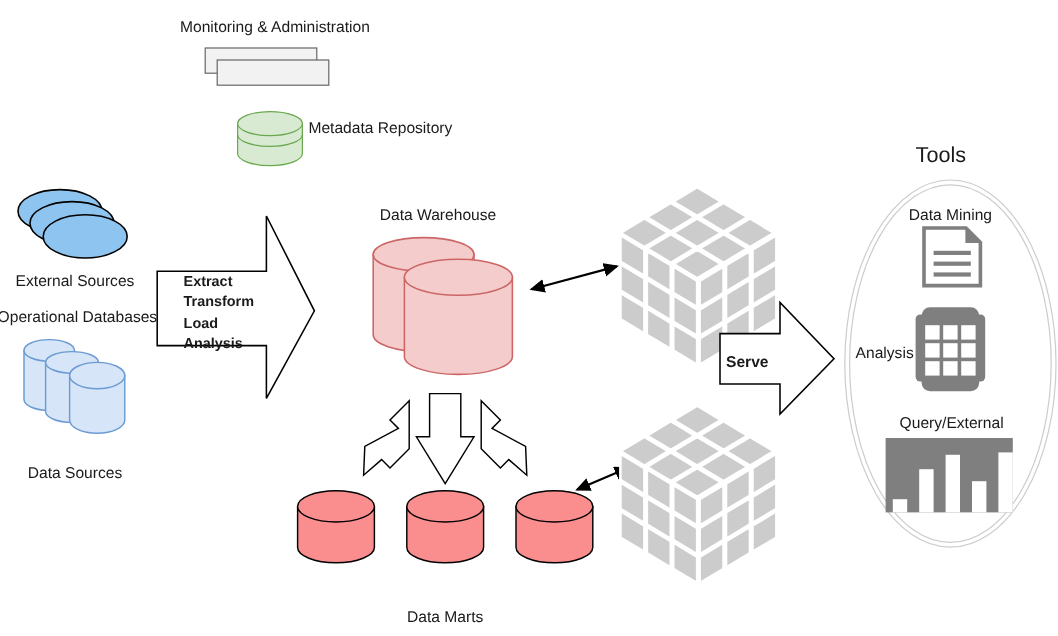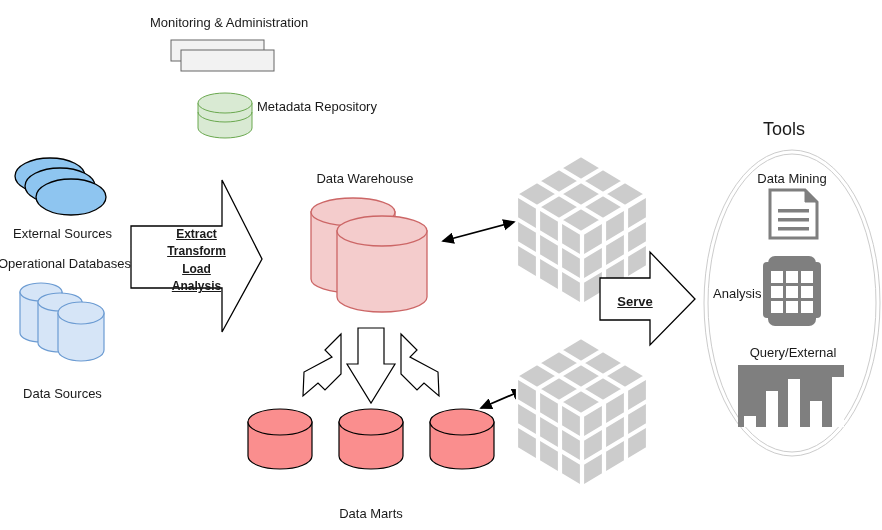--- a/index.html
+++ b/index.html
@@ -21,23 +21,22 @@
     font-size: 13px;
     color: #1a1a1a;
     white-space: nowrap;
     line-height: 1.15;
   }
   .lbl.center { text-align: center; }
   .lbl.big { font-size: 18px; }
   .lbl.bold {
     font-weight: bold;
     font-size: 12px;
-    text-align: center;
+    text-align: left;
     line-height: 1.45;
-    text-decoration: underline;
   }
   svg.layer {
     position: absolute;
     left: 0;
     top: 0;
     width: 882px;
     height: 530px;
     overflow: visible;
   }
 </style>

